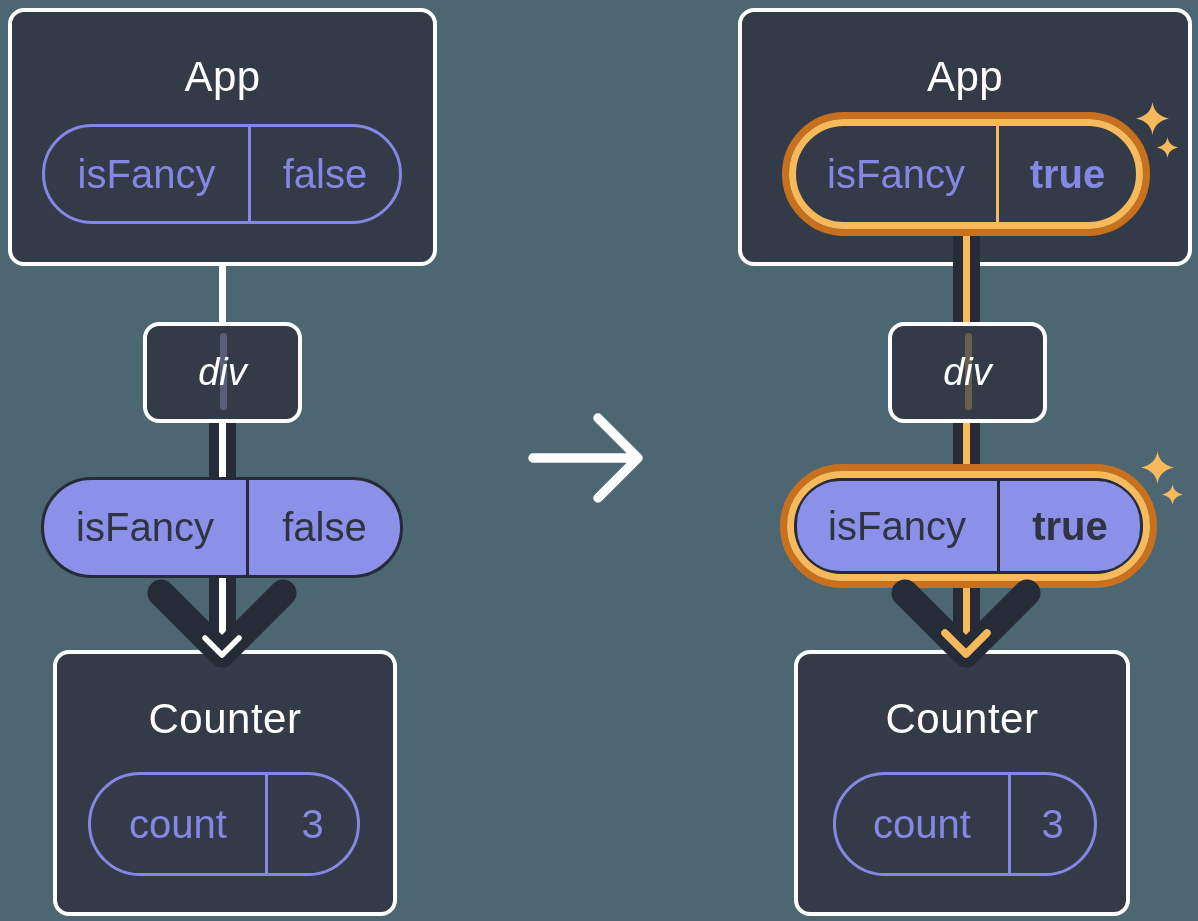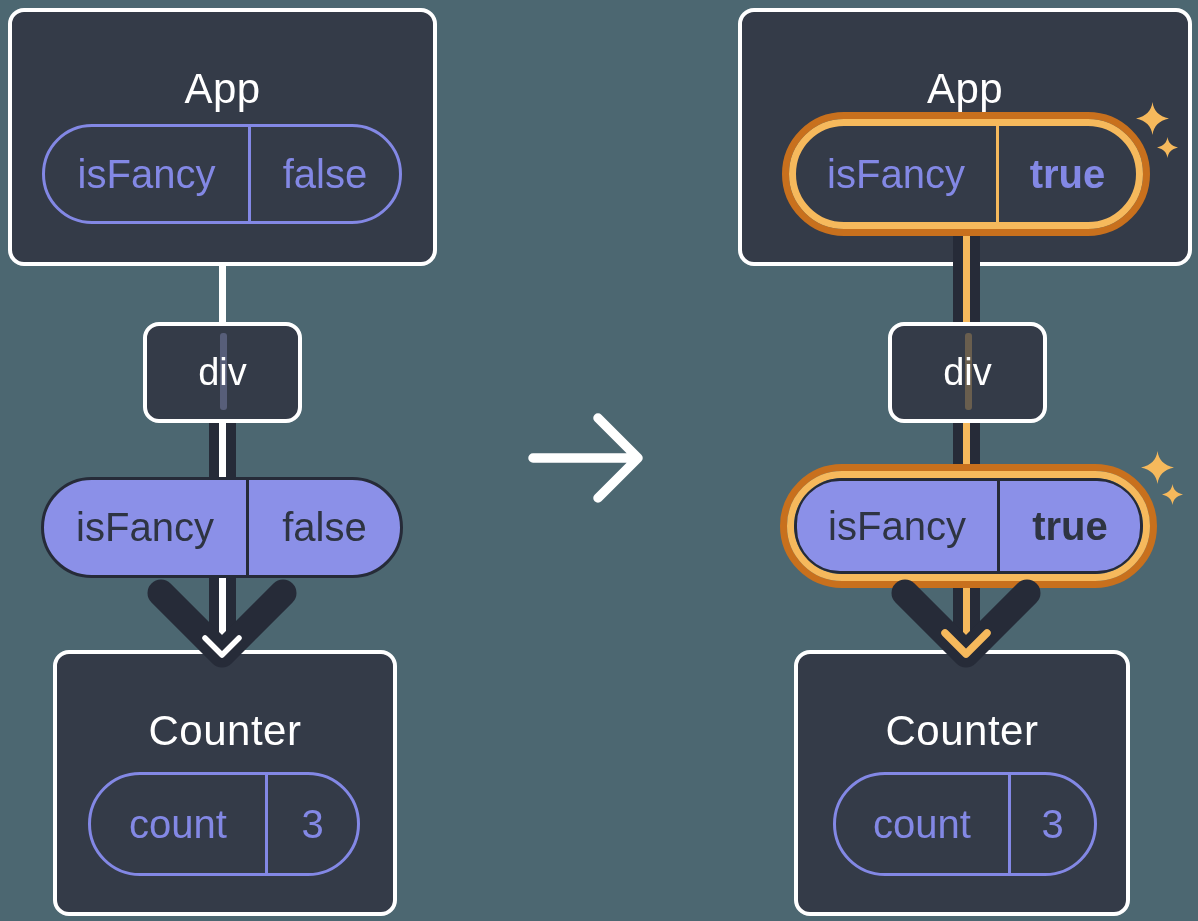--- a/index.html
+++ b/index.html
@@ -8,22 +8,22 @@
     --white:#ffffff; --orange:#f6b95c; --orangeDeep:#c8701d; --ghostPurple:rgba(170,174,236,.30); --ghostOrange:rgba(246,185,92,.28);
   }
   *{margin:0;padding:0;box-sizing:border-box;}
   html,body{background:var(--bg);}
   body{font-family:"Liberation Sans","DejaVu Sans",sans-serif;}
   .stage{position:relative;width:1198px;height:921px;background:var(--bg);overflow:hidden;}
 
   
   .node-box{position:absolute;background:var(--panel);border:4px solid var(--panelBorder);border-radius:16px;z-index:1;}
   .node-title{position:absolute;left:0;right:0;top:44px;height:50px;line-height:50px;text-align:center;
-    color:var(--white);font-size:42px;font-weight:500;letter-spacing:.5px;z-index:2;margin-top:12px;}
-  .small-box{z-index:3;}
+    color:var(--white);font-size:42px;font-weight:500;letter-spacing:.5px;z-index:2;}
+  .small-box{z-index:3;font-style:italic;}
   .small-box .div-label{position:absolute;inset:0;display:flex;align-items:center;justify-content:center;
     color:var(--white);font-size:38px;font-weight:500;}
   .ghost-line{position:absolute;top:7px;bottom:9px;width:7px;border-radius:3px;}
 
   
   .pill{position:absolute;display:flex;align-items:stretch;border-radius:60px;overflow:hidden;z-index:3;font-size:40px;}
   .pill .cell{display:flex;align-items:center;justify-content:center;}
   .pill .vdiv{width:3px;}
   .pill.outline{border:3px solid var(--purple);color:var(--purple);}
   .pill.outline .vdiv{background:var(--purple);}

